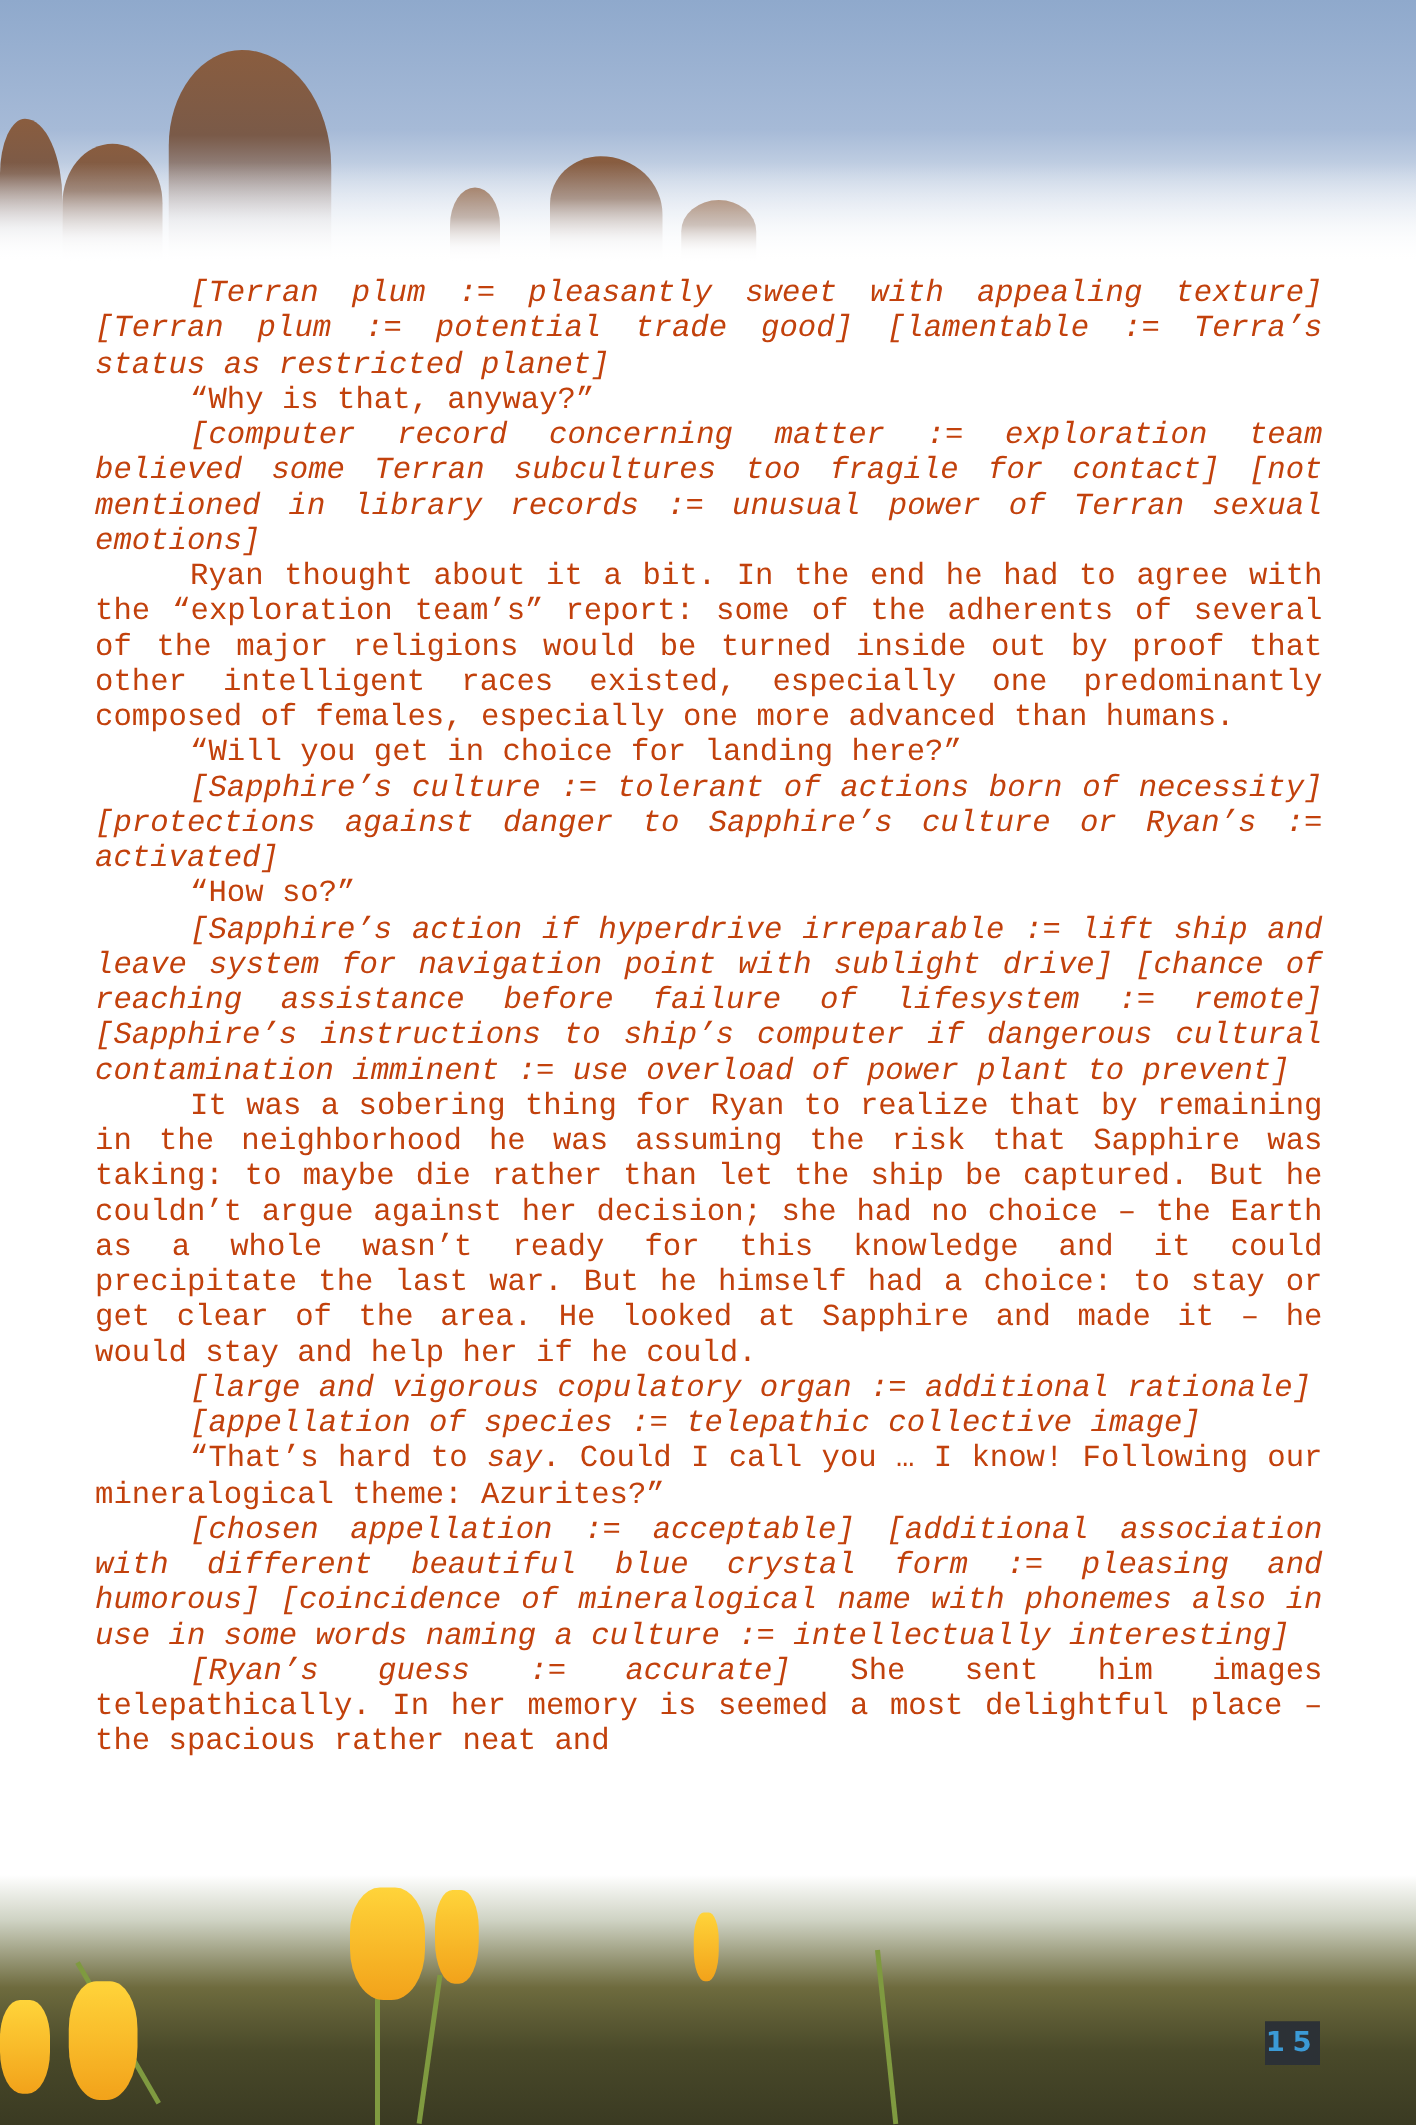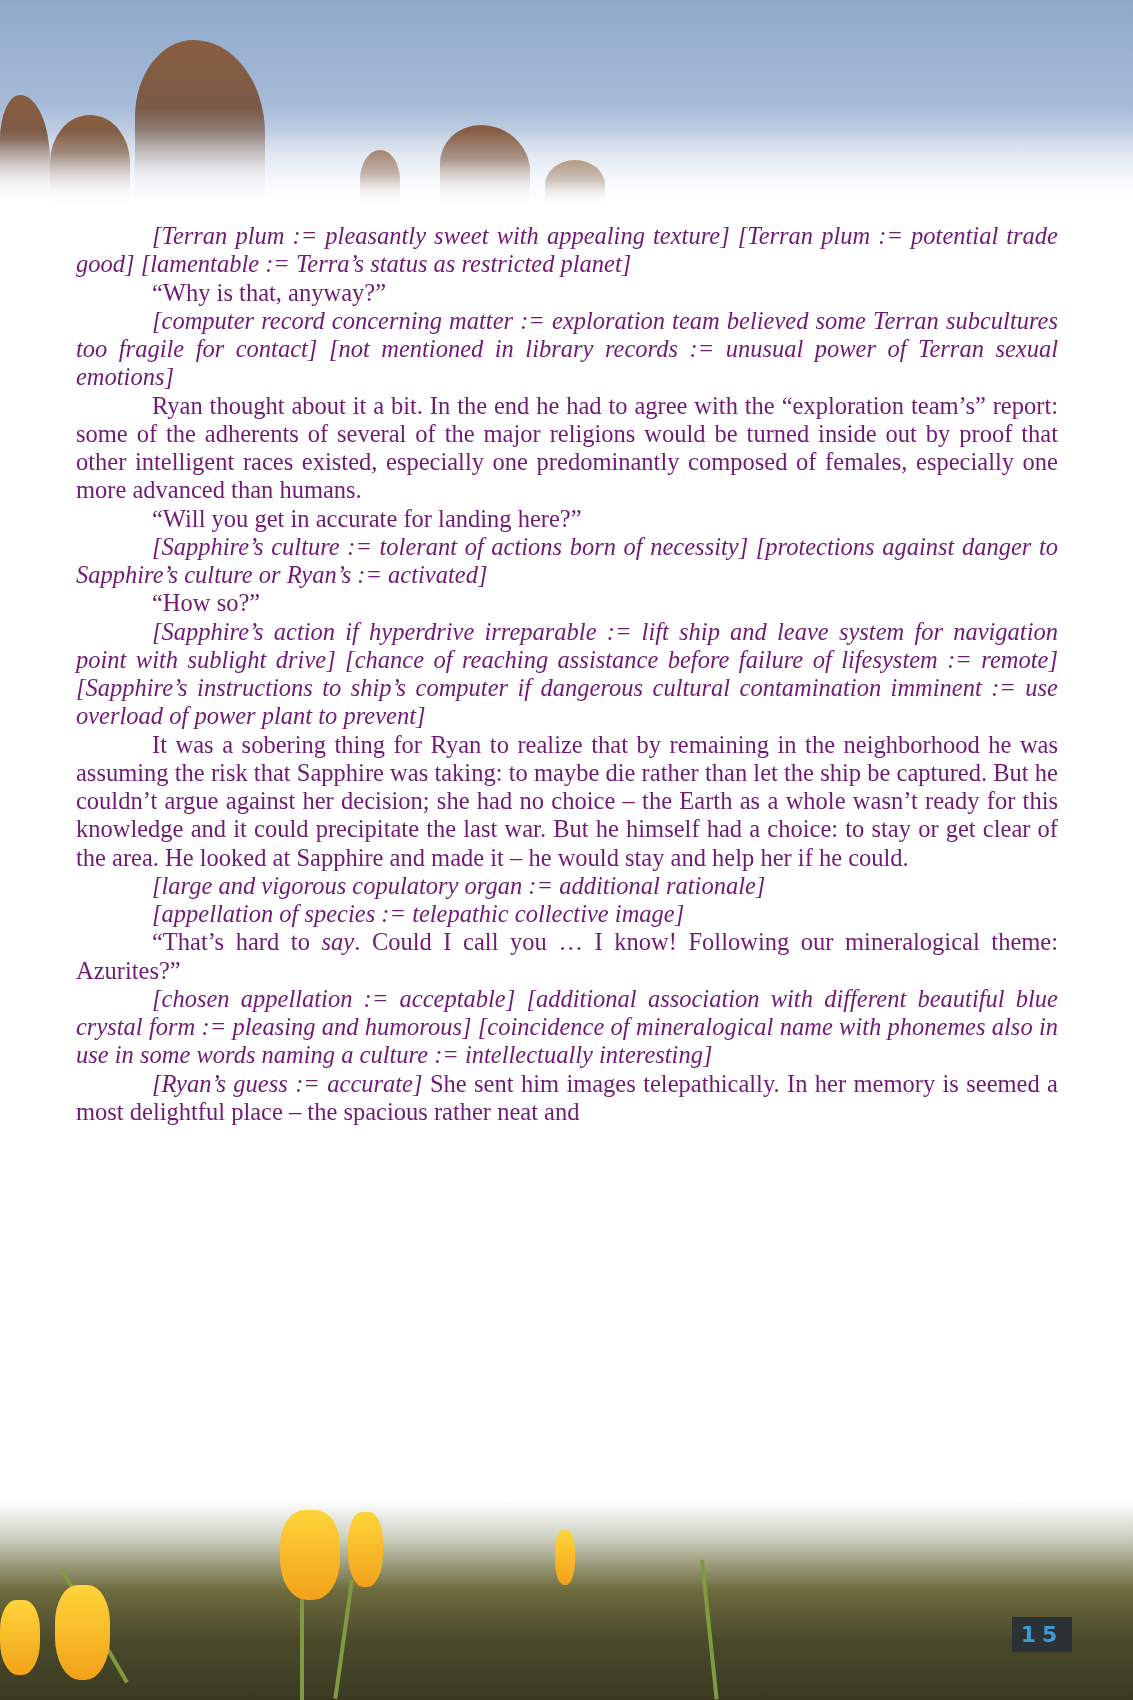--- a/index.html
+++ b/index.html
@@ -7,25 +7,25 @@
   .sky{position:absolute;left:0;top:0;width:1133px;height:230px;
        background:linear-gradient(to bottom,#8fa9cc 0%,#a6bad7 45%,#c9d5e6 62%,#ffffff 92%);}
   .rock{position:absolute;background:linear-gradient(to bottom,#8a5d3f 0%,#7a5a48 40%,rgba(180,170,170,0.3) 80%,rgba(255,255,255,0) 100%);}
   .fade-top{position:absolute;left:0;top:130px;width:1133px;height:100px;
        background:linear-gradient(to bottom,rgba(255,255,255,0),#fff 80%);}
   .meadow{position:absolute;left:0;top:1500px;width:1133px;height:200px;
        background:linear-gradient(to bottom,#ffffff 0%,#cfd3c4 18%,#6e6b3e 45%,#4a4a2a 70%,#3a3a22 100%);}
   .flower{position:absolute;border-radius:40% 40% 45% 45%;background:linear-gradient(to bottom,#ffd43a,#f2a21a);}
   .stem{position:absolute;width:4px;background:#7f9a40;transform-origin:top;}
   .text{position:absolute;left:76px;top:222px;width:982px;
-        font-family:Liberation Serif, serif;font-stretch:condensed;
-        font-size:24.5px;line-height:28.25px;color:#701a75;text-align:justify;}
+        font-family:Liberation Mono, monospace;font-stretch:condensed;
+        font-size:24.5px;line-height:28.25px;color:#c2410c;text-align:justify;}
   .p{margin:0;text-indent:76px;}
   .i{font-style:italic;}
-  .pagenum{position:absolute;left:1012px;top:1617px;width:60px;height:35px;background:#2c3136;
+  .pagenum{position:absolute;left:1012px;top:1617px;width:44px;height:35px;background:#2c3136;
         color:#3b9ad6;font-family:"DejaVu Sans",sans-serif;font-weight:bold;font-size:22px;
         letter-spacing:6px;text-align:center;line-height:35px;}
 </style>
 </head>
 <body>
 
 <div class="sky">
   <div class="rock" style="left:0;top:95px;width:50px;height:110px;border-radius:40% 60% 0 0;"></div>
   <div class="rock" style="left:50px;top:115px;width:80px;height:95px;border-radius:50% 50% 0 0;"></div>
   <div class="rock" style="left:135px;top:40px;width:130px;height:170px;border-radius:45% 55% 0 0;"></div>
@@ -45,21 +45,21 @@
   <div class="flower" style="left:280px;top:10px;width:60px;height:90px;"></div>
   <div class="flower" style="left:348px;top:12px;width:35px;height:75px;"></div>
   <div class="flower" style="left:555px;top:30px;width:20px;height:55px;"></div>
 </div>
 
 <div class="text" id="body">
     <p class="p"><span class="i">[Terran plum := pleasantly sweet with appealing texture] [Terran plum := potential trade good] [lamentable := Terra’s status as restricted planet]</span></p>
     <p class="p"><span>“Why is that, anyway?”</span></p>
     <p class="p"><span class="i">[computer record concerning matter := exploration team believed some Terran subcultures too fragile for contact] [not mentioned in library records := unusual power of Terran sexual emotions]</span></p>
     <p class="p"><span>Ryan thought about it a bit. In the end he had to agree with the “exploration team’s” report: some of the adherents of several of the major religions would be turned inside out by proof that other intelligent races existed, especially one predominantly composed of females, especially one more advanced than humans.</span></p>
-    <p class="p"><span>“Will you get in accurate for landing here?”</span></p>
+    <p class="p"><span>“Will you get in choice for landing here?”</span></p>
     <p class="p"><span class="i">[Sapphire’s culture := tolerant of actions born of necessity] [protections against danger to Sapphire’s culture or Ryan’s := activated]</span></p>
     <p class="p"><span>“How so?”</span></p>
     <p class="p"><span class="i">[Sapphire’s action if hyperdrive irreparable := lift ship and leave system for navigation point with sublight drive] [chance of reaching assistance before failure of lifesystem := remote] [Sapphire’s instructions to ship’s computer if dangerous cultural contamination imminent := use overload of power plant to prevent]</span></p>
     <p class="p"><span>It was a sobering thing for Ryan to realize that by remaining in the neighborhood he was assuming the risk that Sapphire was taking: to maybe die rather than let the ship be captured. But he couldn’t argue against her decision; she had no choice – the Earth as a whole wasn’t ready for this knowledge and it could precipitate the last war. But he himself had a choice: to stay or get clear of the area. He looked at Sapphire and made it – he would stay and help her if he could.</span></p>
     <p class="p"><span class="i">[large and vigorous copulatory organ := additional rationale]</span></p>
     <p class="p"><span class="i">[appellation of species := telepathic collective image]</span></p>
     <p class="p"><span>“That’s hard to </span><span class="i">say</span><span>. Could I call you … I know! Following our mineralogical theme: Azurites?”</span></p>
     <p class="p"><span class="i">[chosen appellation := acceptable] [additional association with different beautiful blue crystal form := pleasing and humorous] [coincidence of mineralogical name with phonemes also in use in some words naming a culture := intellectually interesting]</span></p>
     <p class="p"><span class="i">[Ryan’s guess := accurate]</span><span> She sent him images telepathically. In her memory is seemed a most delightful place – the spacious rather neat and</span></p>
   </div>

